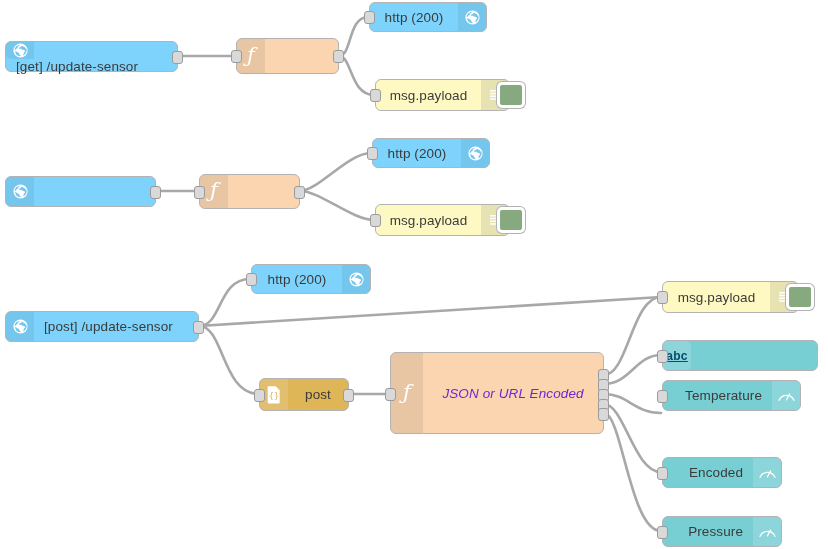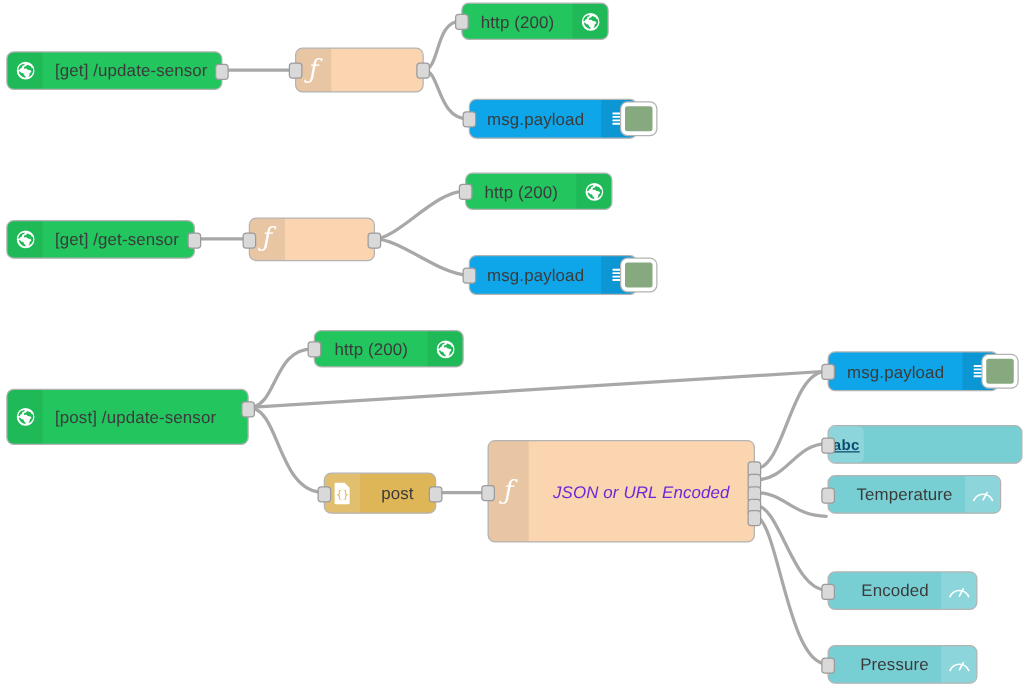--- a/index.html
+++ b/index.html
@@ -45,23 +45,23 @@
     width:28px;
     display:flex;align-items:center;justify-content:center;
     background:rgba(0,0,0,.055);
     color:#fff;
   }
   .icon-box.leftcap{border-radius:5px 0 0 5px;}
   .icon-box.rightcap{border-radius:0 5px 5px 0;}
   .icon-box svg{display:block;}
 
   
-  .n-http   {background:#22c55e;}   
+  .n-http   {background:#7dd3fc;}   
   .n-func   {background:#fbd5b0;}
-  .n-debug  {background:#0ea5e9;}
+  .n-debug  {background:#fef9c3;}
   .n-json   {background:#deb557;}
   .n-ui     {background:#77cfd4;}
 
   .n-func .icon-box{background:rgba(0,0,0,.07);}
   .n-debug .icon-box{background:rgba(0,0,0,.09);}
   .n-json  .icon-box{background:rgba(255,255,255,.14);}
   .n-ui    .icon-box{background:rgba(255,255,255,.16);}
   .n-http  .icon-box{background:rgba(0,0,0,.06);}
 
   
@@ -127,21 +127,21 @@
 
     <path class="wire" d="M349,394 L389,394"></path>
 
     <path class="wire" d="M604,375 C628,375 632,297 661,297"></path>
     <path class="wire" d="M604,384 C630,384 636,355 661,355"></path>
     <path class="wire" d="M604,394 C628,394 634,413 661,413"></path>
     <path class="wire" d="M604,404 C624,404 634,472 661,472"></path>
     <path class="wire" d="M604,413 C622,413 630,531 661,531"></path>
   </svg>
 
-  <div class="node n-http" style="left:5px;top:41px;width:173px;height:31px;">
+  <div class="node n-http" style="left:5px;top:41px;width:173px;height:31px;flex-direction:column;">
     <div class="icon-box leftcap">
       <svg width="17" height="17" viewBox="0 0 24 24" fill="#ffffff">
         <path d="M12 2a10 10 0 1 0 0 20 10 10 0 0 0 0-20zm-1.2 2.3c.3.6-.2 1.1-.7 1.5-.6.5-1.4.3-1.9.9-.4.5.1 1.2-.2 1.8-.4.7-1.4.5-2 1-.5.4-.4 1.3-1 1.6-.5.2-1-.2-1.4-.5a8.1 8.1 0 0 1 7.2-6.3zM6 13.4c.6.1.8.9 1.4 1.2.7.4 1.6.1 2.2.6.5.5.3 1.4.7 2 .4.6 1.3.6 1.6 1.3.2.5 0 1.1-.2 1.6a8.1 8.1 0 0 1-7.3-7.8c.5.2 1.1.9 1.6 1.1zm9.9-7.1c.6.3 1.4.2 1.9.7.5.5.5 1.4 1.1 1.8.4.3 1 .1 1.4.4a8.1 8.1 0 0 1-5 10c.1-.7.7-1.2 1-1.9.3-.8 0-1.8.5-2.5.4-.6 1.3-.6 1.6-1.3.3-.8-.4-1.6-1.1-2-.8-.4-1.8-.1-2.6-.4-.8-.3-1.2-1.3-2-1.5-.8-.2-1.8.5-2.4 0-.5-.5-.1-1.4.3-1.9.5-.6 1.5-.5 2.1-1 .5-.4.6-1.2 1.2-1.4z"></path>
       </svg>
     </div>
     <div class="label left">[get] /update-sensor</div>
     <div class="port out" style="top:9px;"></div>
   </div>
 
   <div class="node n-func" style="left:236px;top:38px;width:103px;height:36px;">
@@ -178,21 +178,20 @@
     </div>
     <div class="dbg-btn"></div>
   </div>
 
   <div class="node n-http" style="left:5px;top:176px;width:151px;height:31px;">
     <div class="icon-box leftcap">
       <svg width="17" height="17" viewBox="0 0 24 24" fill="#ffffff">
         <path d="M12 2a10 10 0 1 0 0 20 10 10 0 0 0 0-20zm-1.2 2.3c.3.6-.2 1.1-.7 1.5-.6.5-1.4.3-1.9.9-.4.5.1 1.2-.2 1.8-.4.7-1.4.5-2 1-.5.4-.4 1.3-1 1.6-.5.2-1-.2-1.4-.5a8.1 8.1 0 0 1 7.2-6.3zM6 13.4c.6.1.8.9 1.4 1.2.7.4 1.6.1 2.2.6.5.5.3 1.4.7 2 .4.6 1.3.6 1.6 1.3.2.5 0 1.1-.2 1.6a8.1 8.1 0 0 1-7.3-7.8c.5.2 1.1.9 1.6 1.1zm9.9-7.1c.6.3 1.4.2 1.9.7.5.5.5 1.4 1.1 1.8.4.3 1 .1 1.4.4a8.1 8.1 0 0 1-5 10c.1-.7.7-1.2 1-1.9.3-.8 0-1.8.5-2.5.4-.6 1.3-.6 1.6-1.3.3-.8-.4-1.6-1.1-2-.8-.4-1.8-.1-2.6-.4-.8-.3-1.2-1.3-2-1.5-.8-.2-1.8.5-2.4 0-.5-.5-.1-1.4.3-1.9.5-.6 1.5-.5 2.1-1 .5-.4.6-1.2 1.2-1.4z"></path>
       </svg>
     </div>
-    <div class="label left">[get] /get-sensor</div>
     <div class="port out" style="top:9px;"></div>
   </div>
 
   <div class="node n-func" style="left:199px;top:174px;width:101px;height:35px;">
     <div class="icon-box leftcap">
       <span class="fn-glyph">ƒ</span>
     </div>
     <div class="label center"></div>
     <div class="port in" style="top:11px;"></div>
     <div class="port out" style="top:11px;"></div>
@@ -217,21 +216,21 @@
           <rect x="1" y="2" width="12" height="1.7" rx=".6"></rect>
           <rect x="1" y="5" width="12" height="1.7" rx=".6"></rect>
           <rect x="1" y="8" width="12" height="1.7" rx=".6"></rect>
           <rect x="1" y="11" width="12" height="1.7" rx=".6"></rect>
         </g>
       </svg>
     </div>
     <div class="dbg-btn"></div>
   </div>
 
-  <div class="node n-http" style="left:5px;top:311px;width:194px;height:45px;">
+  <div class="node n-http" style="left:5px;top:311px;width:194px;height:31px;">
     <div class="icon-box leftcap">
       <svg width="17" height="17" viewBox="0 0 24 24" fill="#ffffff">
         <path d="M12 2a10 10 0 1 0 0 20 10 10 0 0 0 0-20zm-1.2 2.3c.3.6-.2 1.1-.7 1.5-.6.5-1.4.3-1.9.9-.4.5.1 1.2-.2 1.8-.4.7-1.4.5-2 1-.5.4-.4 1.3-1 1.6-.5.2-1-.2-1.4-.5a8.1 8.1 0 0 1 7.2-6.3zM6 13.4c.6.1.8.9 1.4 1.2.7.4 1.6.1 2.2.6.5.5.3 1.4.7 2 .4.6 1.3.6 1.6 1.3.2.5 0 1.1-.2 1.6a8.1 8.1 0 0 1-7.3-7.8c.5.2 1.1.9 1.6 1.1zm9.9-7.1c.6.3 1.4.2 1.9.7.5.5.5 1.4 1.1 1.8.4.3 1 .1 1.4.4a8.1 8.1 0 0 1-5 10c.1-.7.7-1.2 1-1.9.3-.8 0-1.8.5-2.5.4-.6 1.3-.6 1.6-1.3.3-.8-.4-1.6-1.1-2-.8-.4-1.8-.1-2.6-.4-.8-.3-1.2-1.3-2-1.5-.8-.2-1.8.5-2.4 0-.5-.5-.1-1.4.3-1.9.5-.6 1.5-.5 2.1-1 .5-.4.6-1.2 1.2-1.4z"></path>
       </svg>
     </div>
     <div class="label left">[post] /update-sensor</div>
     <div class="port out" style="top:9px;"></div>
   </div>
 
   <div class="node n-http" style="left:251px;top:264px;width:120px;height:30px;">

